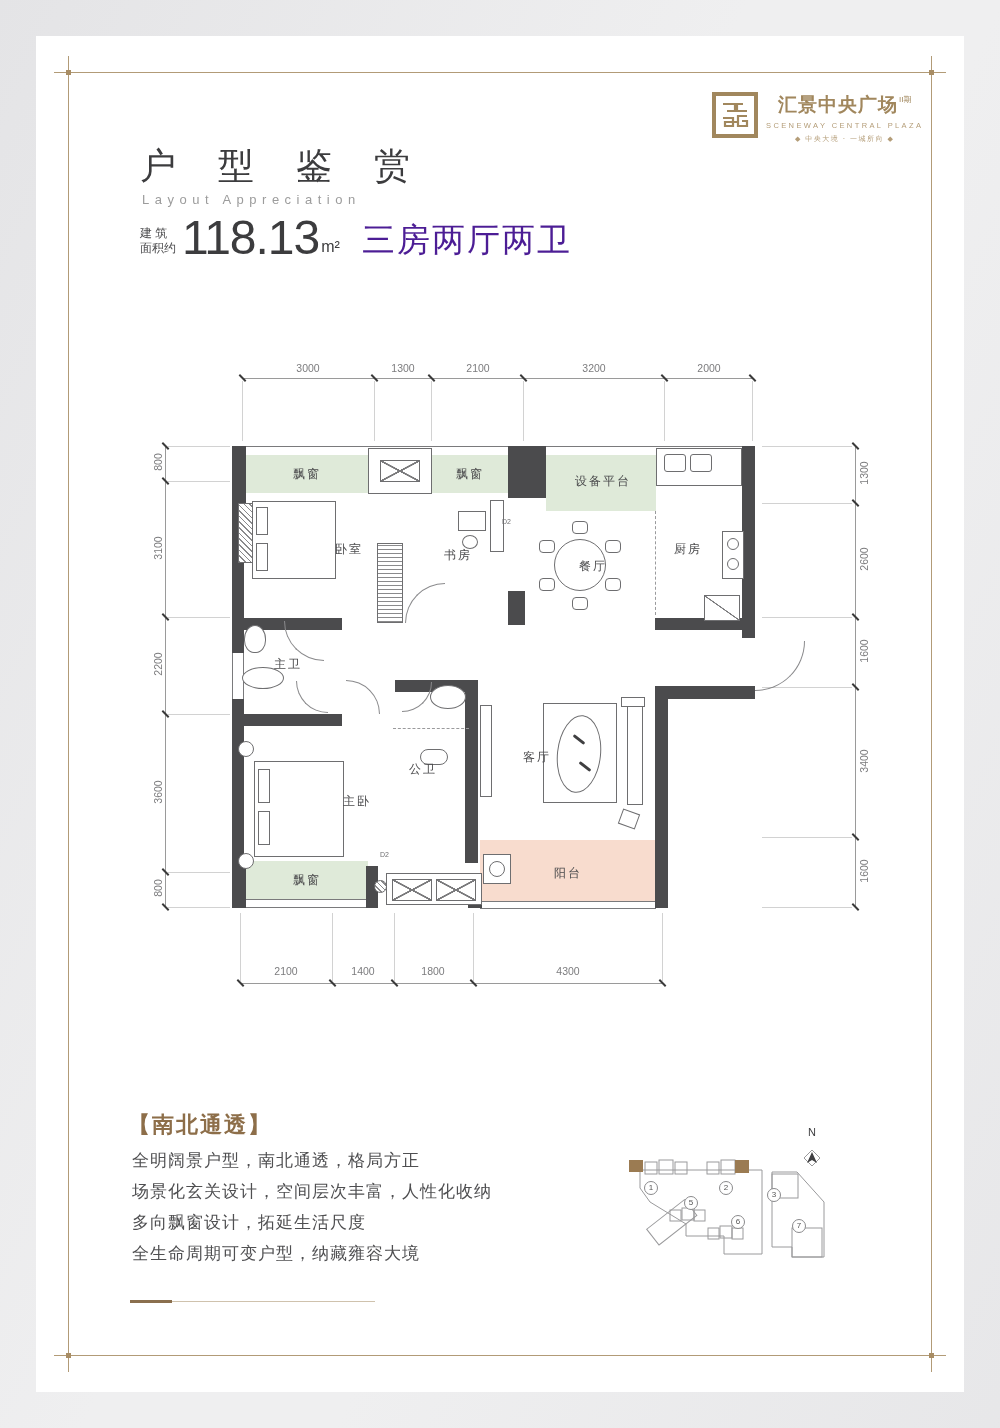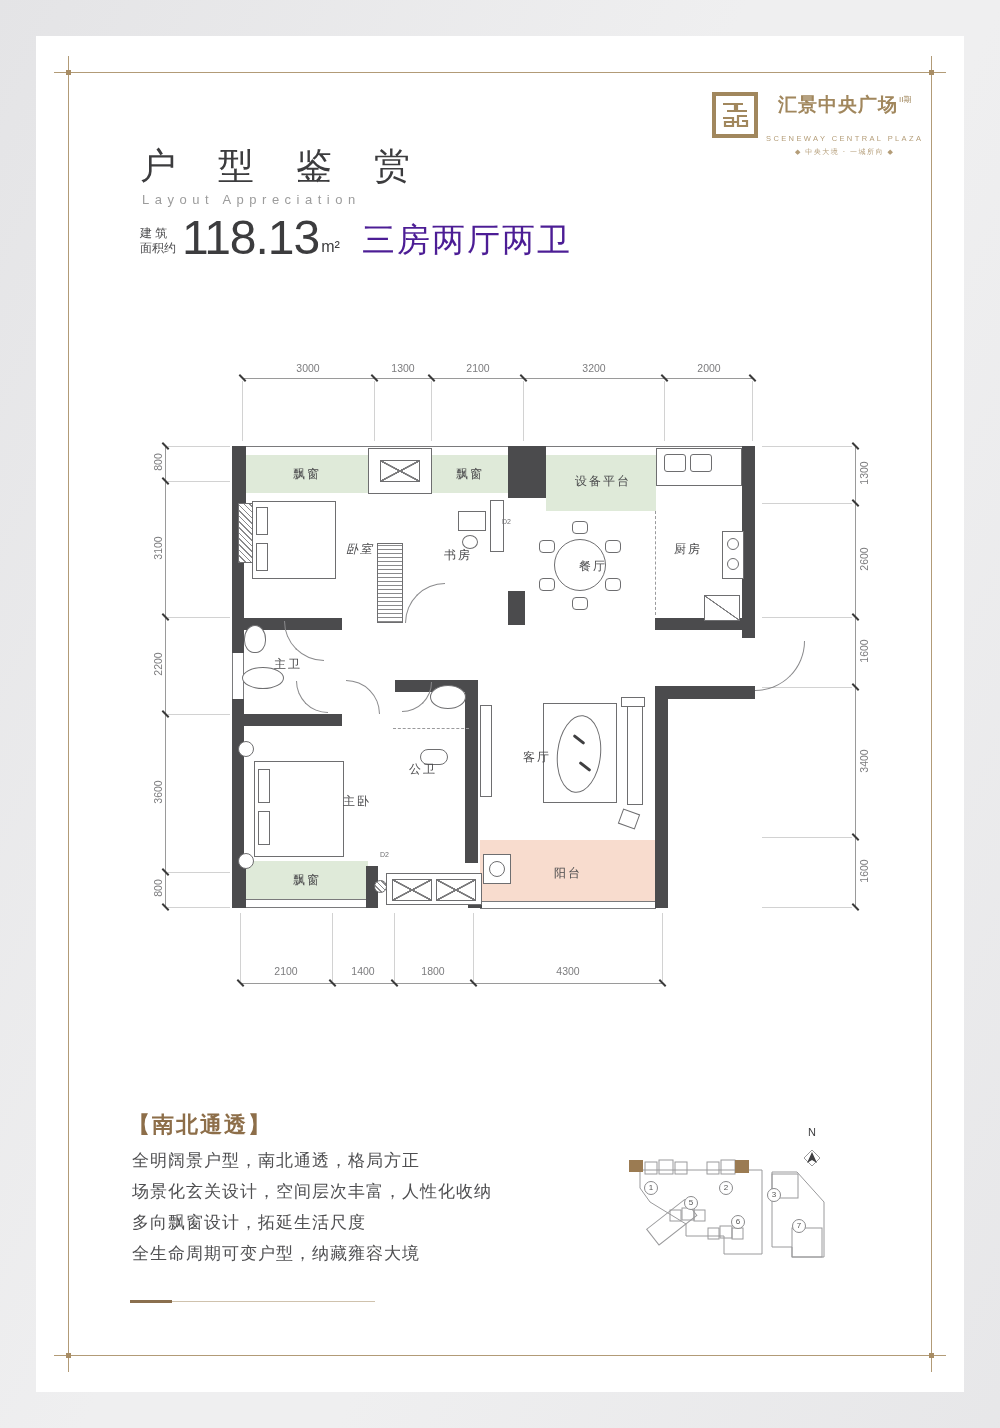--- a/index.html
+++ b/index.html
@@ -21,21 +21,21 @@
   #areaPrefix{font-size:12px;color:#4c4c4e;line-height:15px;margin-bottom:4px;}
   #areaValue{font-size:48px;color:#3c3c3e;line-height:44px;margin-left:6px;letter-spacing:-1px;}
   #areaUnit{font-size:16px;color:#3c3c3e;margin-left:2px;margin-bottom:4px;}
   #layoutType{font-size:33px;color:#4c1d95;margin-left:22px;line-height:40px;letter-spacing:2px;}
   
   #logo{position:absolute;left:712px;top:92px;display:flex;gap:8px;align-items:flex-start;}
   #logoText{display:flex;flex-direction:column;align-items:center;}
   .logoTitleRow{display:flex;align-items:flex-start;}
   .logoTitle{font-size:19px;font-weight:bold;color:#a1875d;letter-spacing:1px;white-space:nowrap;}
   .logoPhase{font-size:8px;color:#a1875d;margin-left:1px;margin-top:2px;}
-  .logoSub{font-size:7.5px;letter-spacing:2.4px;color:#b49d78;margin-top:16px;white-space:nowrap;}
+  .logoSub{font-size:7.5px;letter-spacing:2.4px;color:#b49d78;margin-top:3px;white-space:nowrap;}
   .logoTag{font-size:7px;letter-spacing:1.5px;color:#b49d78;margin-top:4px;white-space:nowrap;}
   
   #plan{position:absolute;left:150px;top:353px;width:740px;height:680px;}
   #plan .wall{position:absolute;background:#4b4b4d;}
   #plan .bay{position:absolute;background:#dfead9;}
   #plan .pink{position:absolute;background:#f8dcce;}
   #plan .win{position:absolute;background:#fff;border-top:1px solid #7a7a7c;border-bottom:1px solid #7a7a7c;}
   #plan .winv{position:absolute;background:#fff;border-left:1px solid #7a7a7c;border-right:1px solid #7a7a7c;}
   #plan .f{position:absolute;border:1px solid #6e6e70;background:#fff;box-sizing:border-box;}
   #plan .round{border-radius:50%;}
@@ -289,21 +289,21 @@
   <div class="f acx" style="left:242px;top:526px;width:40px;height:22px;"></div>
   <div class="f acx" style="left:286px;top:526px;width:40px;height:22px;"></div>
   <div class="f round hatchd" style="left:224px;top:527px;width:13px;height:13px;"></div>
 
   <span class="tiny" style="left:352px;top:165px;">D2</span>
   <span class="tiny" style="left:230px;top:498px;">D2</span>
 
   <span class="lbl" style="left:127px;top:113px;">飘窗</span>
   <span class="lbl" style="left:290px;top:113px;">飘窗</span>
   <span class="lbl" style="left:421px;top:120px;text-align:right;">设备平台</span>
-  <span class="lbl" style="left:180px;top:188px;font-style:italic;">卧室</span>
+  <span class="lbl" style="left:169px;top:188px;">卧室</span>
   <span class="lbl" style="left:278px;top:194px;">书房</span>
   <span class="lbl" style="left:413px;top:205px;">餐厅</span>
   <span class="lbl" style="left:508px;top:188px;">厨房</span>
   <span class="lbl" style="left:108px;top:303px;">主卫</span>
   <span class="lbl" style="left:177px;top:440px;">主卧</span>
   <span class="lbl" style="left:243px;top:408px;">公卫</span>
   <span class="lbl" style="left:357px;top:396px;">客厅</span>
   <span class="lbl" style="left:127px;top:519px;">飘窗</span>
   <span class="lbl" style="left:388px;top:512px;">阳台</span>
 </div>

